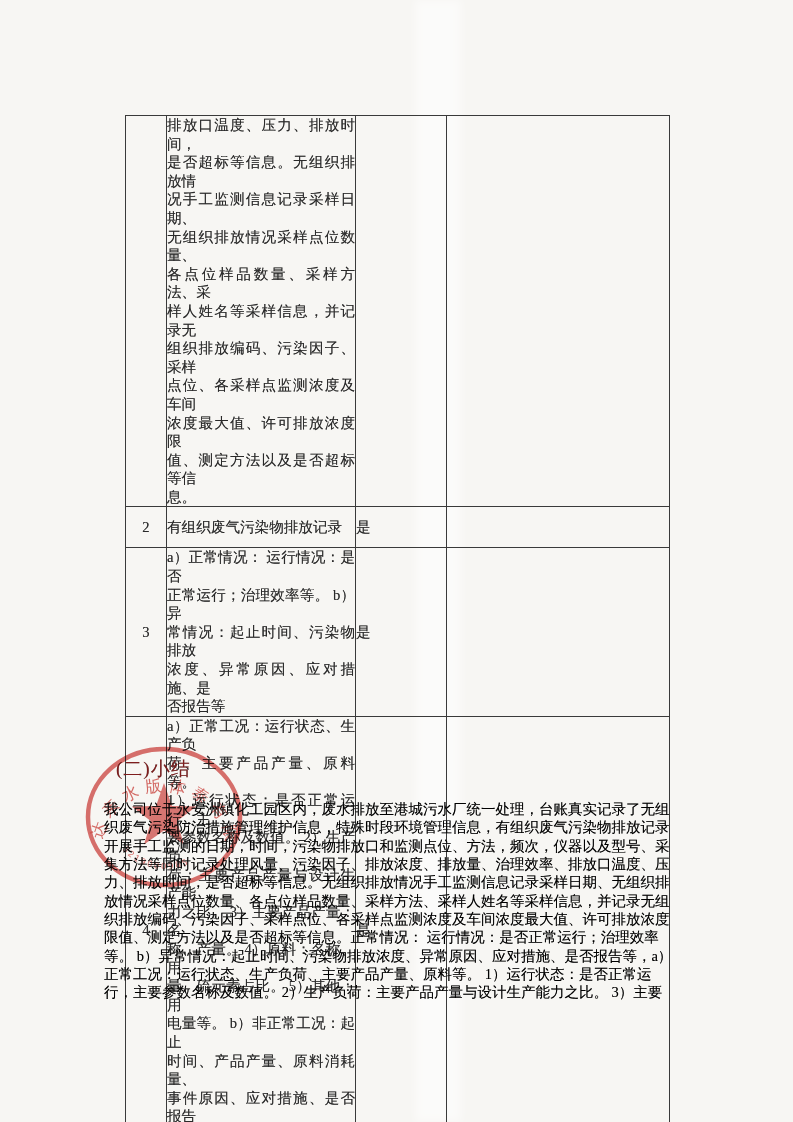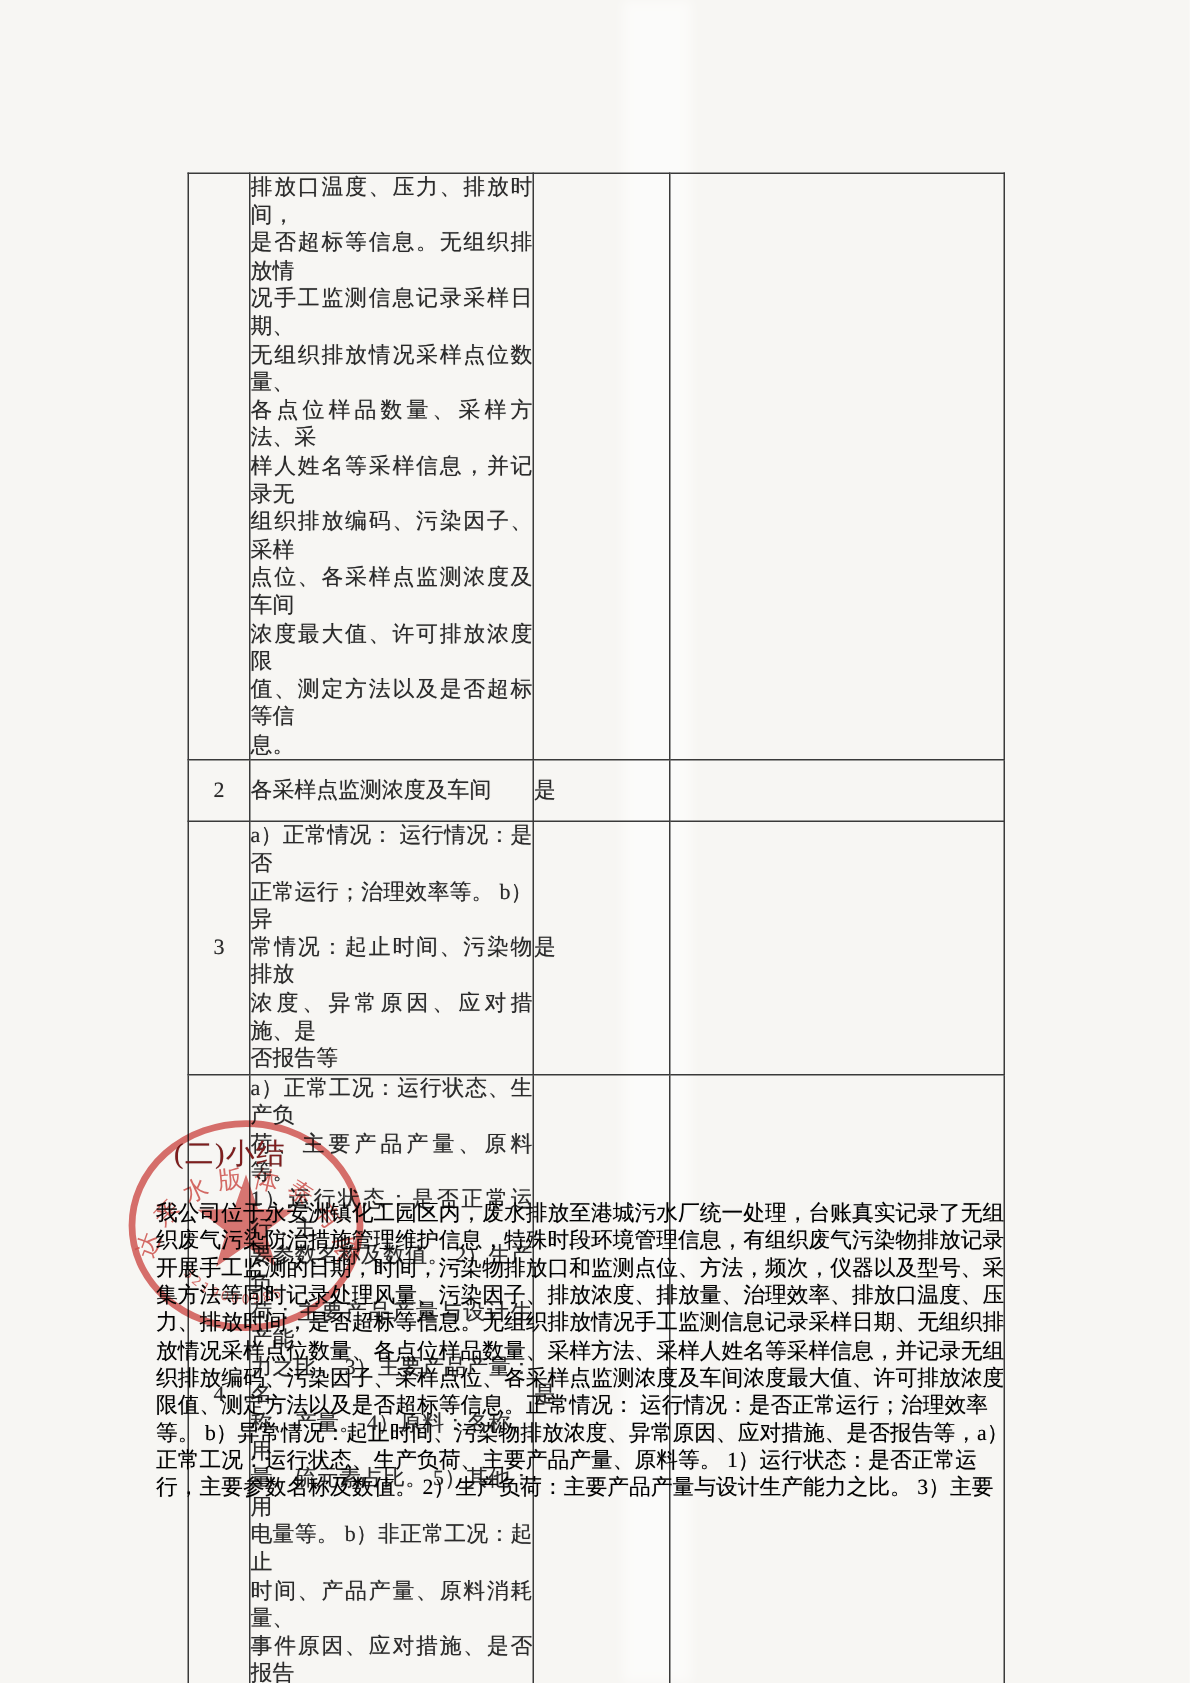--- a/index.html
+++ b/index.html
@@ -80,21 +80,21 @@
 组织排放编码、污染因子、采样
 点位、各采样点监测浓度及车间
 浓度最大值、许可排放浓度限
 值、测定方法以及是否超标等信
 息。</td>
       <td class="c-yes"></td>
       <td class="c-blank"></td>
     </tr>
     <tr style="height:41px;">
       <td class="c-num">2</td>
-      <td class="c-content">各采样点监测浓度及车间</td>
+      <td class="c-content">有组织废气污染物排放记录</td>
       <td class="c-yes">是</td>
       <td class="c-blank"></td>
     </tr>
     <tr style="height:99px;">
       <td class="c-num">3</td>
       <td class="c-content">a）正常情况： 运行情况：是否
 正常运行；治理效率等。 b）异
 常情况：起止时间、污染物排放
 浓度、异常原因、应对措施、是
 否报告等</td>

